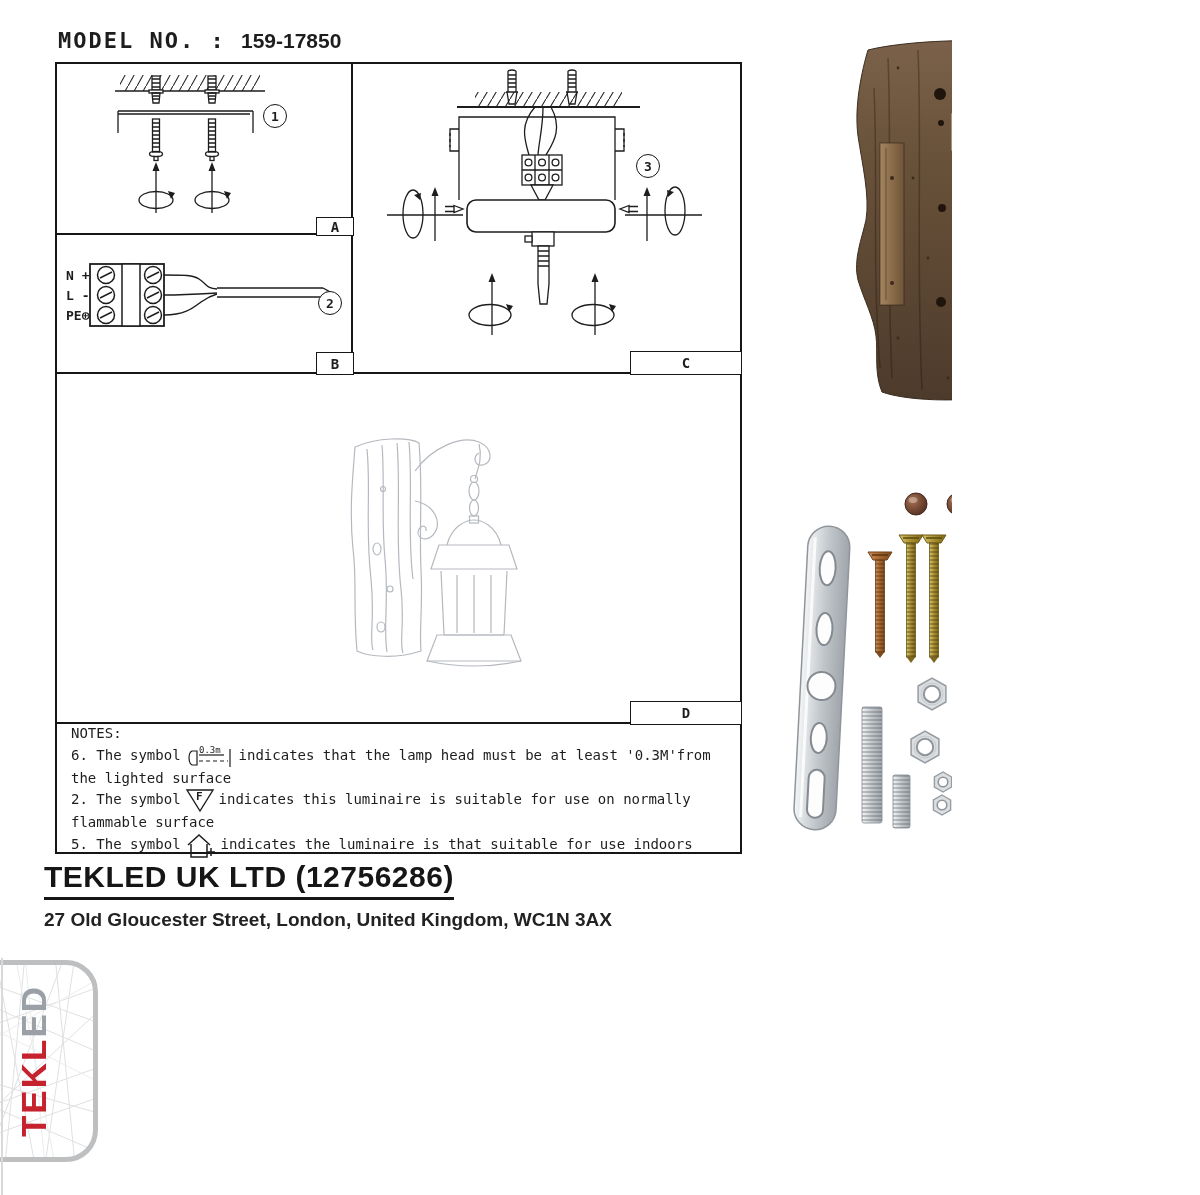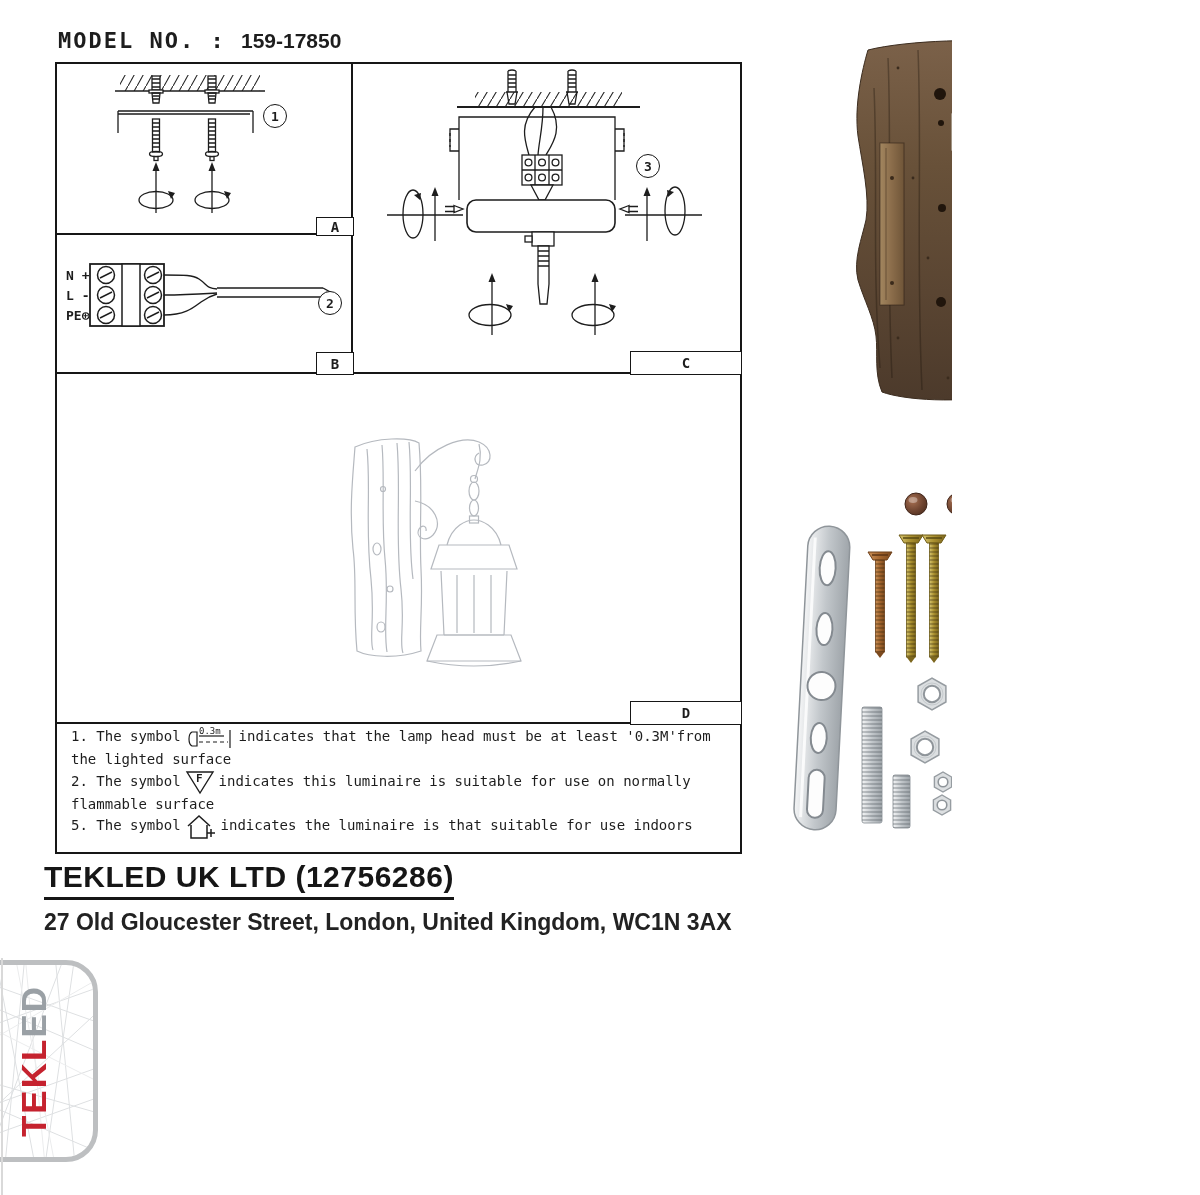--- a/index.html
+++ b/index.html
@@ -16,21 +16,21 @@
     display:flex;align-items:center;justify-content:center;font-size:14px;font-weight:bold;}
   .step-circle{position:absolute;width:22px;height:22px;border:1.6px solid #161616;border-radius:50%;
     background:#fff;display:flex;align-items:center;justify-content:center;font-size:13px;font-weight:bold;z-index:5;}
   
   #notes{left:14px;top:660px;width:648px;font-size:14px;line-height:18.5px;}
   #notes .sym{display:inline-block;vertical-align:middle;margin:0 3px;}
   
   #company{left:44px;top:860px;font-family:"Liberation Sans",sans-serif;}
   #company .name{display:inline-block;font-size:30px;font-weight:800;letter-spacing:0.5px;
     border-bottom:3.5px solid #161616;padding-bottom:3px;color:#161616;}
-  #company .addr{margin-top:9px;font-size:23px;font-weight:700;color:#222;}
+  #company .addr{margin-top:9px;font-size:19px;font-weight:700;color:#222;}
   
   #logo-badge{left:-30px;top:960px;width:118px;height:192px;border:5px solid #bdbfc1;border-radius:32px;
     background:#fff;overflow:hidden;}
   #logo-badge svg{position:absolute;left:0;top:0;}
   #logo-text{position:absolute;left:50%;top:50%;transform:translate(-50%,-50%) rotate(-90deg);
     font-family:"Liberation Sans",sans-serif;font-weight:800;font-size:35px;letter-spacing:2px;white-space:nowrap;}
   #logo-text .red{color:#c5222e;}
   #logo-text .gray{color:#9aa0a5;}
   #edge-line{left:1px;top:958px;width:2px;height:237px;background:#d9d9d9;}
   svg{display:block;}
@@ -276,22 +276,23 @@
           <path d="M144 142 L147 206 M210 142 L207 206"></path>
           <path d="M160 146 V204 M177 146 V204 M194 146 V204"></path>
           <path d="M147 206 H207"></path>
           <path d="M140 206 L214 206 L224 232 L130 232 Z"></path>
           <path d="M130 232 Q177 242 224 232"></path>
         </g>
       </g>
     </svg>
 
     <div class="abs" id="notes">
+      <div>NOTES:</div>
       <div>
-        <span>1. The symbol</span><span class="sym"><svg width="52" height="26" viewBox="0 0 52 26">
+        <span>6. The symbol</span><span class="sym"><svg width="52" height="26" viewBox="0 0 52 26">
               <g stroke="#1d1d1d" fill="none" stroke-width="1.2">
                 <path d="M8 8 C4 10 4 20 8 22 L13 22 L13 8 Z"></path>
                 <text x="15" y="10" font-size="9" fill="#1d1d1d" stroke="none">0.3m</text>
                 <line x1="15" y1="12" x2="40" y2="12"></line>
                 <line x1="15" y1="18" x2="44" y2="18" stroke-dasharray="4 3"></line>
                 <line x1="46" y1="6" x2="46" y2="24"></line>
               </g>
             </svg></span><span>indicates that the lamp head must be at least '0.3M'from the lighted surface</span>
       </div>
       <div>

